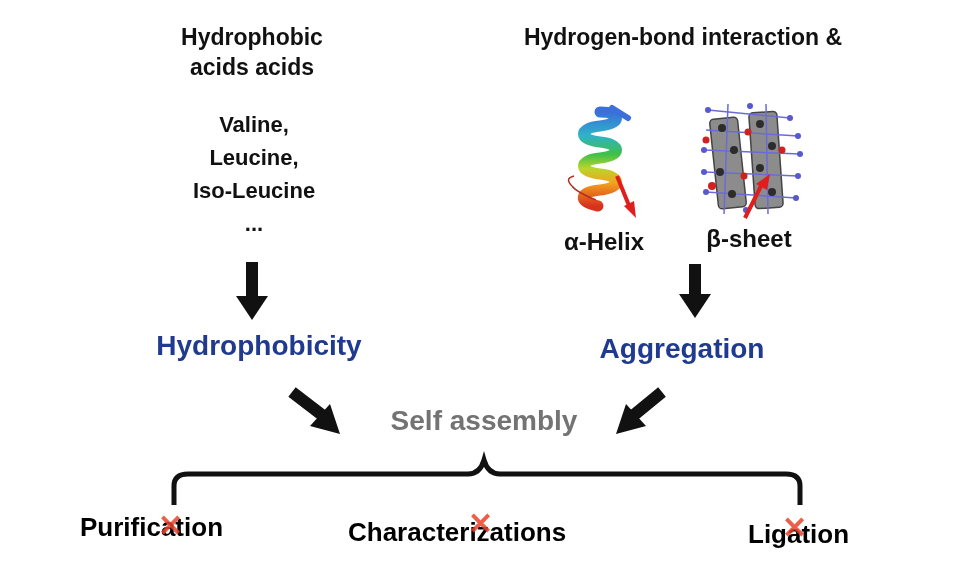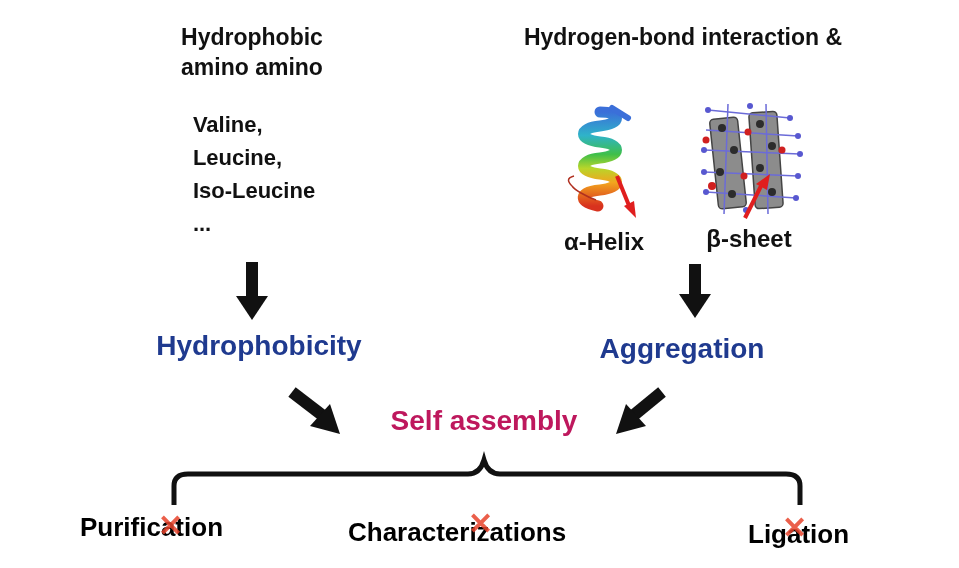--- a/index.html
+++ b/index.html
@@ -1,34 +1,34 @@
 <!DOCTYPE html>
 <html><head>
 <meta charset="utf-8">
 <style>
   html, body { margin:0; padding:0; background:#ffffff; }
   body { width:959px; height:568px; position:relative; overflow:hidden;
          font-family:"Liberation Sans", sans-serif; }
   .txt { position:absolute; font-weight:bold; white-space:nowrap; color:#111; }
-  .center { transform:translateX(-50%); text-align:left; }
+  .center { transform:translateX(-50%); text-align:center; }
   .h-title { font-size:23px; line-height:30px; }
   .aa { font-size:22px; line-height:33px; }
   .big-blue { font-size:28px; color:#1f3a8f; }
-  .big-red { font-size:28px; color:#be185d; }
+  .big-red { font-size:28px; color:#737373; }
   .bottom { font-size:26px; color:#000000; }
   .label-small { font-size:24px; }
   svg.layer { position:absolute; left:0; top:0; }
   .xmark { position:absolute; font-size:30px; font-weight:bold; color:#e8442c; opacity:0.85; font-family:"Liberation Sans", sans-serif; }
 </style>
 </head>
 <body>
 
 <div class="txt h-title center" style="left:252px; top:22px;">
   <div>Hydrophobic</div>
-  <div>amino amino</div>
+  <div>acids acids</div>
 </div>
 <div class="txt aa center" style="left:254px; top:108px;">
   <div>Valine,</div>
   <div>Leucine,</div>
   <div>Iso-Leucine</div>
   <div>...</div>
 </div>
 
 <div class="txt h-title center" style="left:683px; top:22px;">
   <div>Hydrogen-bond interaction &amp;</div>

